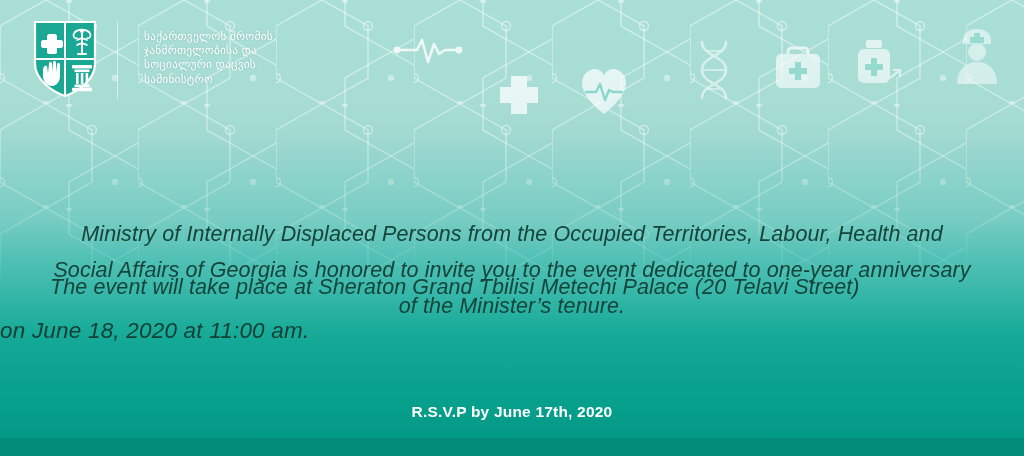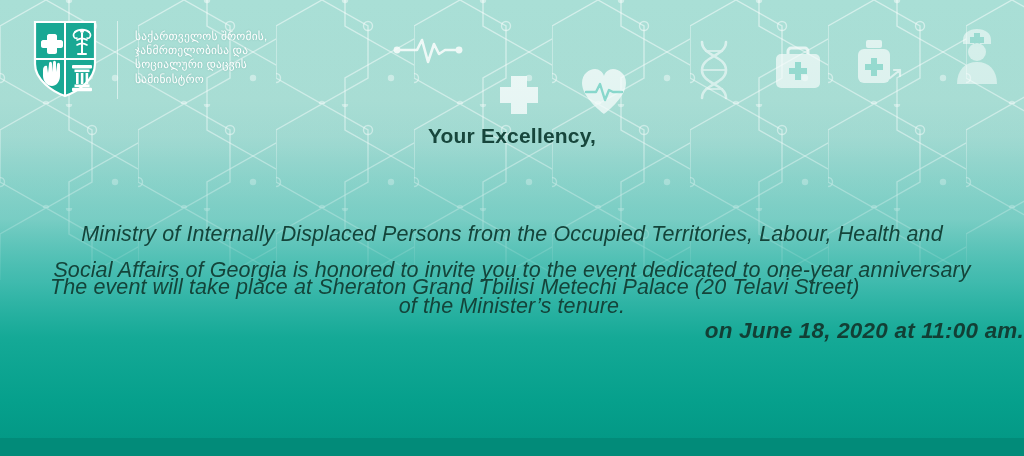--- a/index.html
+++ b/index.html
@@ -69,21 +69,21 @@
     position: relative;
   }
   .logo-divider {
     width: 1px;
     height: 78px;
     margin-left: 18px;
     margin-top: 3px;
     background: rgba(255,255,255,0.55);
   }
   .ministry-name {
-    margin-left: 17px;
+    margin-left: 26px;
     margin-top: 11px;
     color: #ffffff;
     font-size: 11.5px;
     line-height: 14.2px;
     letter-spacing: 0.15px;
     white-space: pre-line;
     text-shadow: 0 0 2px rgba(0,90,80,0.25);
   }
 
   
@@ -124,23 +124,23 @@
     line-height: 30px;
     color: #14443a;
     letter-spacing: 0.1px;
   }
 
   .datetime {
     position: absolute;
     top: 318px;
     left: 0;
     width: 1024px;
-    text-align: right;
+    text-align: left;
     font-style: italic;
-    font-weight: bold;
+    font-weight: normal;
     font-size: 22.5px;
     color: #123f35;
     letter-spacing: 0.2px;
   }
 
   .rsvp {
     position: absolute;
     top: 403px;
     left: 0;
     width: 1024px;
@@ -283,23 +283,23 @@
     </div>
 
     <div class="logo-divider"></div>
 
     <div class="ministry-name">საქართველოს შრომის,
 ჯანმრთელობისა და
 სოციალური დაცვის
 სამინისტრო</div>
   </div>
 
-  <div class="salutation">Your Excellency,</div>
 
   <div class="paragraph">Ministry of Internally Displaced Persons from the Occupied Territories, Labour, Health and Social Affairs of Georgia is honored to invite you to the event dedicated to one-year anniversary of the Minister’s tenure.</div>
 
   <div class="venue">The event will take place at Sheraton Grand Tbilisi Metechi Palace (20 Telavi Street)</div>
 
   <div class="datetime">on June 18, 2020 at 11:00 am.</div>
 
+  <div class="rsvp">R.S.V.P by June 17th, 2020</div>
 
   <div class="bottom-band"></div>
 </div>
 
 </body></html>

